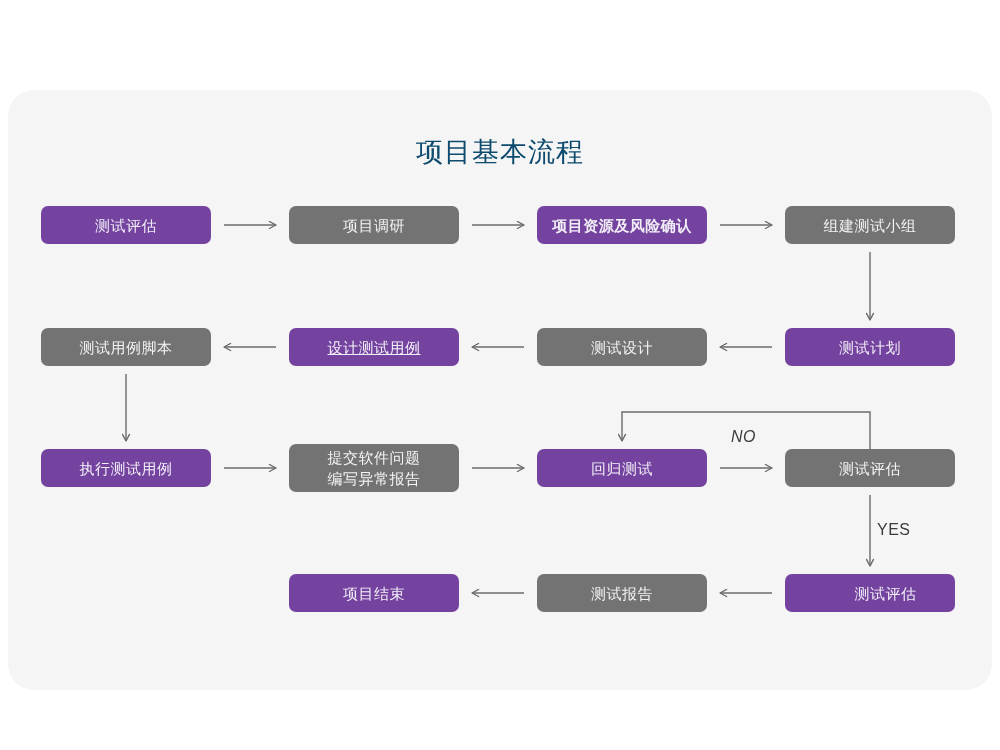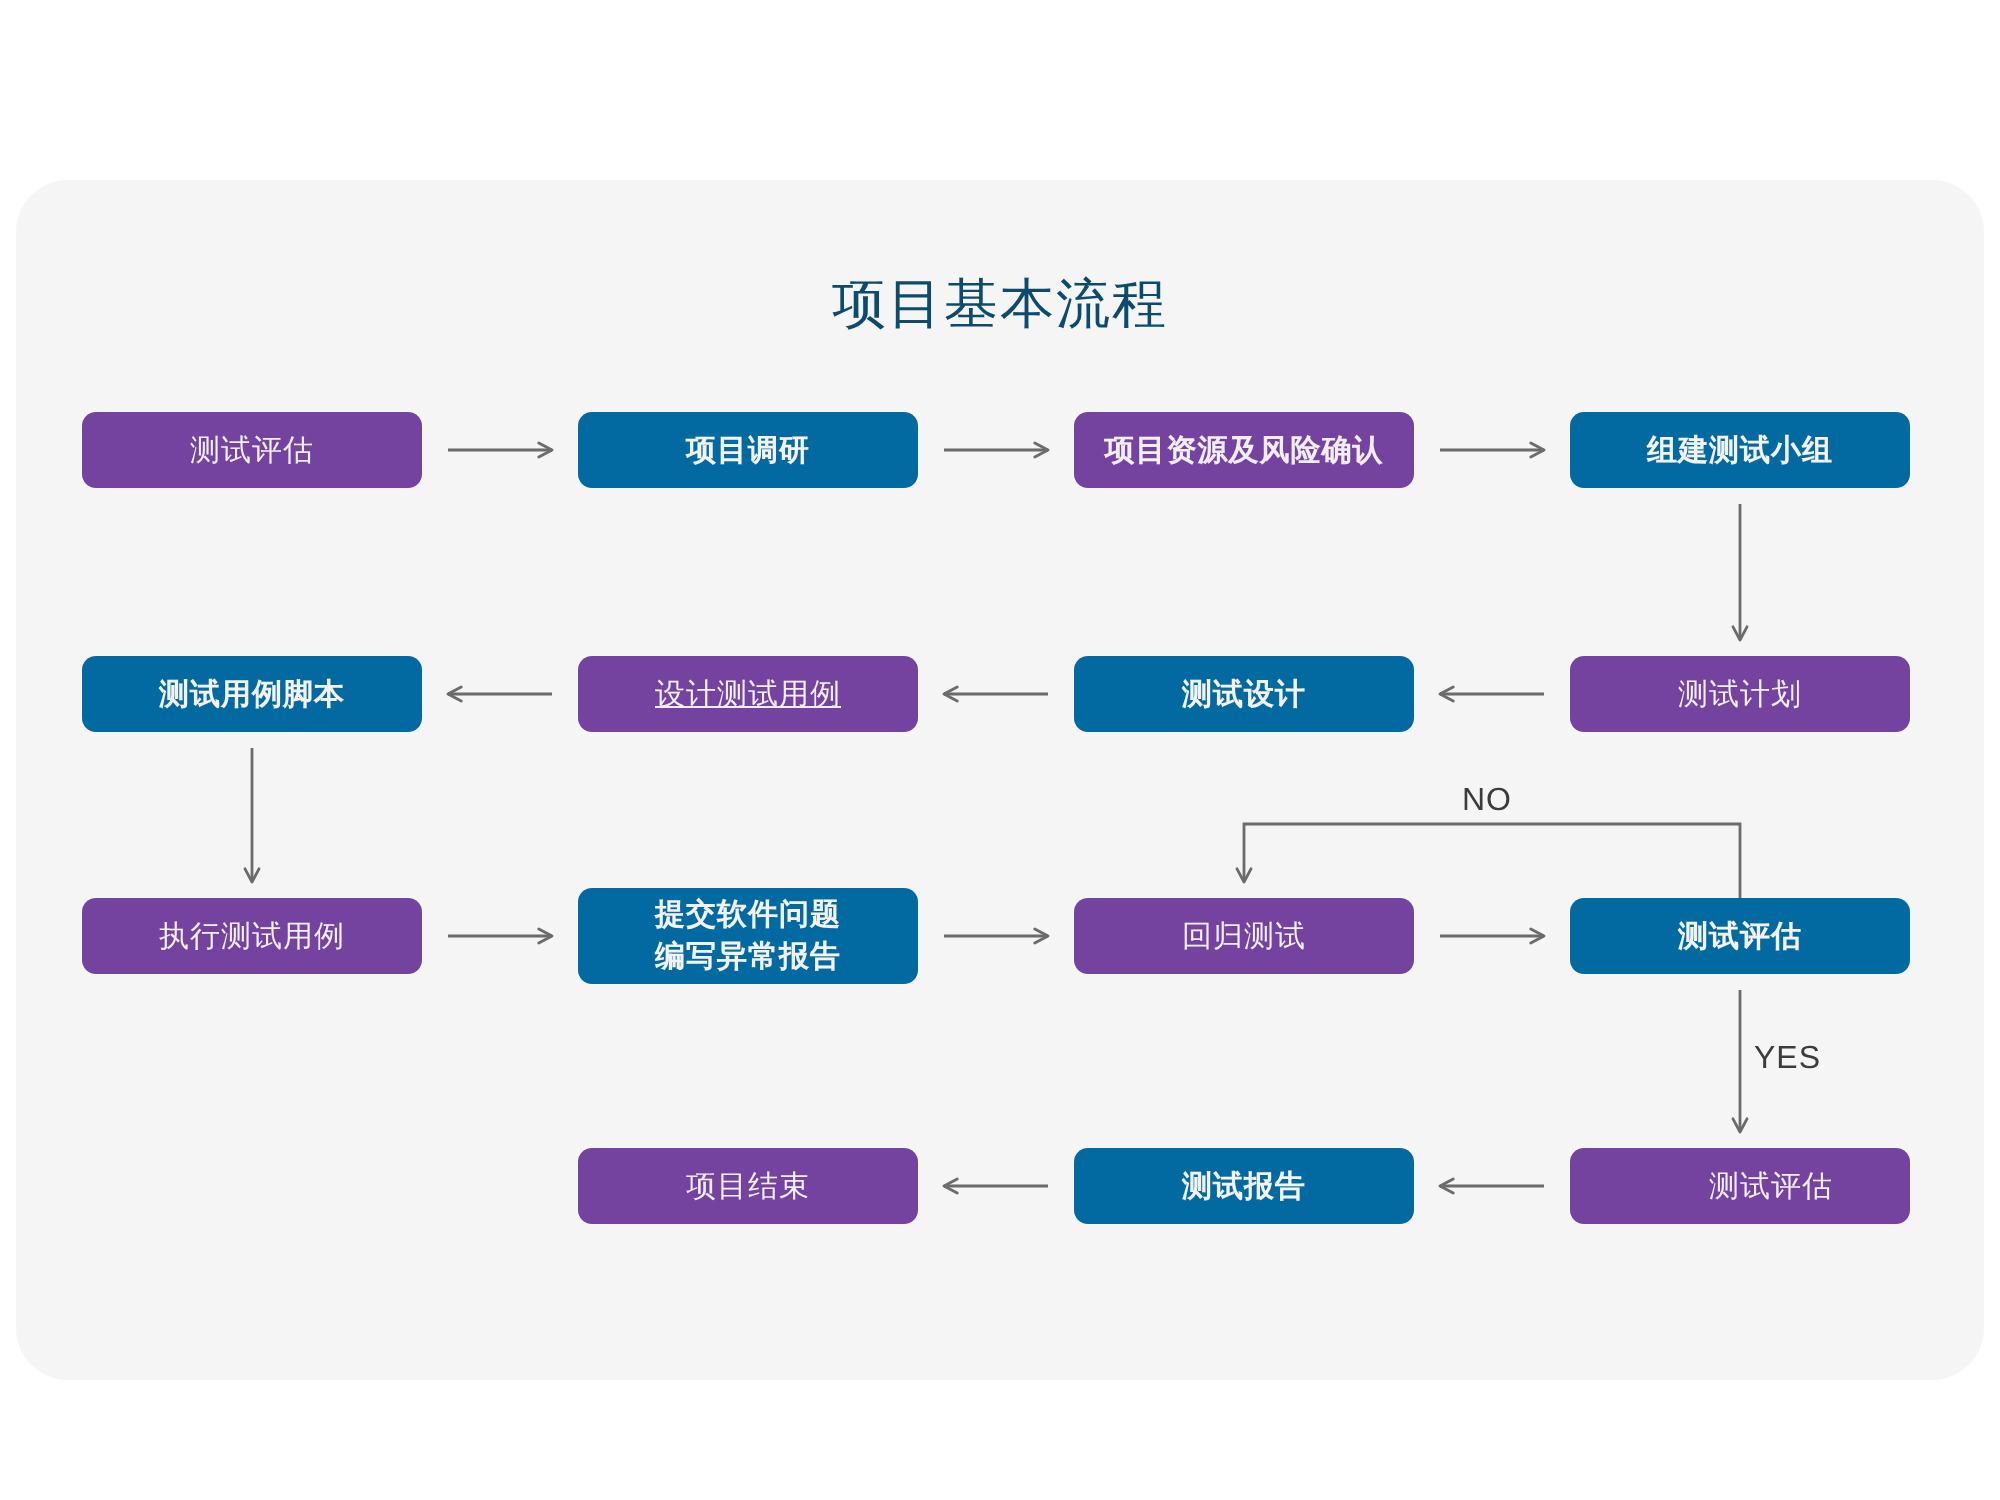--- a/index.html
+++ b/index.html
@@ -52,23 +52,22 @@
     box-sizing: border-box;
     white-space: pre-line;
     letter-spacing: 0.5px;
     user-select: none;
   }
   .node.purple {
     background: #74439f;
     color: #f2eef7;
   }
   .node.gray {
-    background: #0369a1;
+    background: #737373;
     color: #f3f3f3;
-    font-weight: bold;
   }
   .svg-layer {
     position: absolute;
     left: 0;
     top: 0;
     width: 1000px;
     height: 750px;
     pointer-events: none;
   }
   .edge-label {
@@ -133,16 +132,16 @@
   <div class="node purple" style="left:41px;top:449px;width:170px;height:38px;">执行测试用例</div>
   <div class="node gray" style="left:289px;top:444px;width:170px;height:48px;">提交软件问题
 编写异常报告</div>
   <div class="node purple" style="left:537px;top:449px;width:170px;height:38px;">回归测试</div>
   <div class="node gray" style="left:785px;top:449px;width:170px;height:38px;">测试评估</div>
 
   <div class="node purple" style="left:289px;top:574px;width:170px;height:38px;">项目结束</div>
   <div class="node gray" style="left:537px;top:574px;width:170px;height:38px;">测试报告</div>
   <div class="node purple" style="left:785px;top:574px;width:170px;height:38px;padding-left:31px;">测试评估</div>
 
-  <div class="edge-label" style="left:731px;top:392px;">NO</div>
+  <div class="edge-label" style="left:731px;top:428px;font-style:italic;">NO</div>
   <div class="edge-label" style="left:877px;top:521px;">YES</div>
 
 </div>
 
 </body></html>

